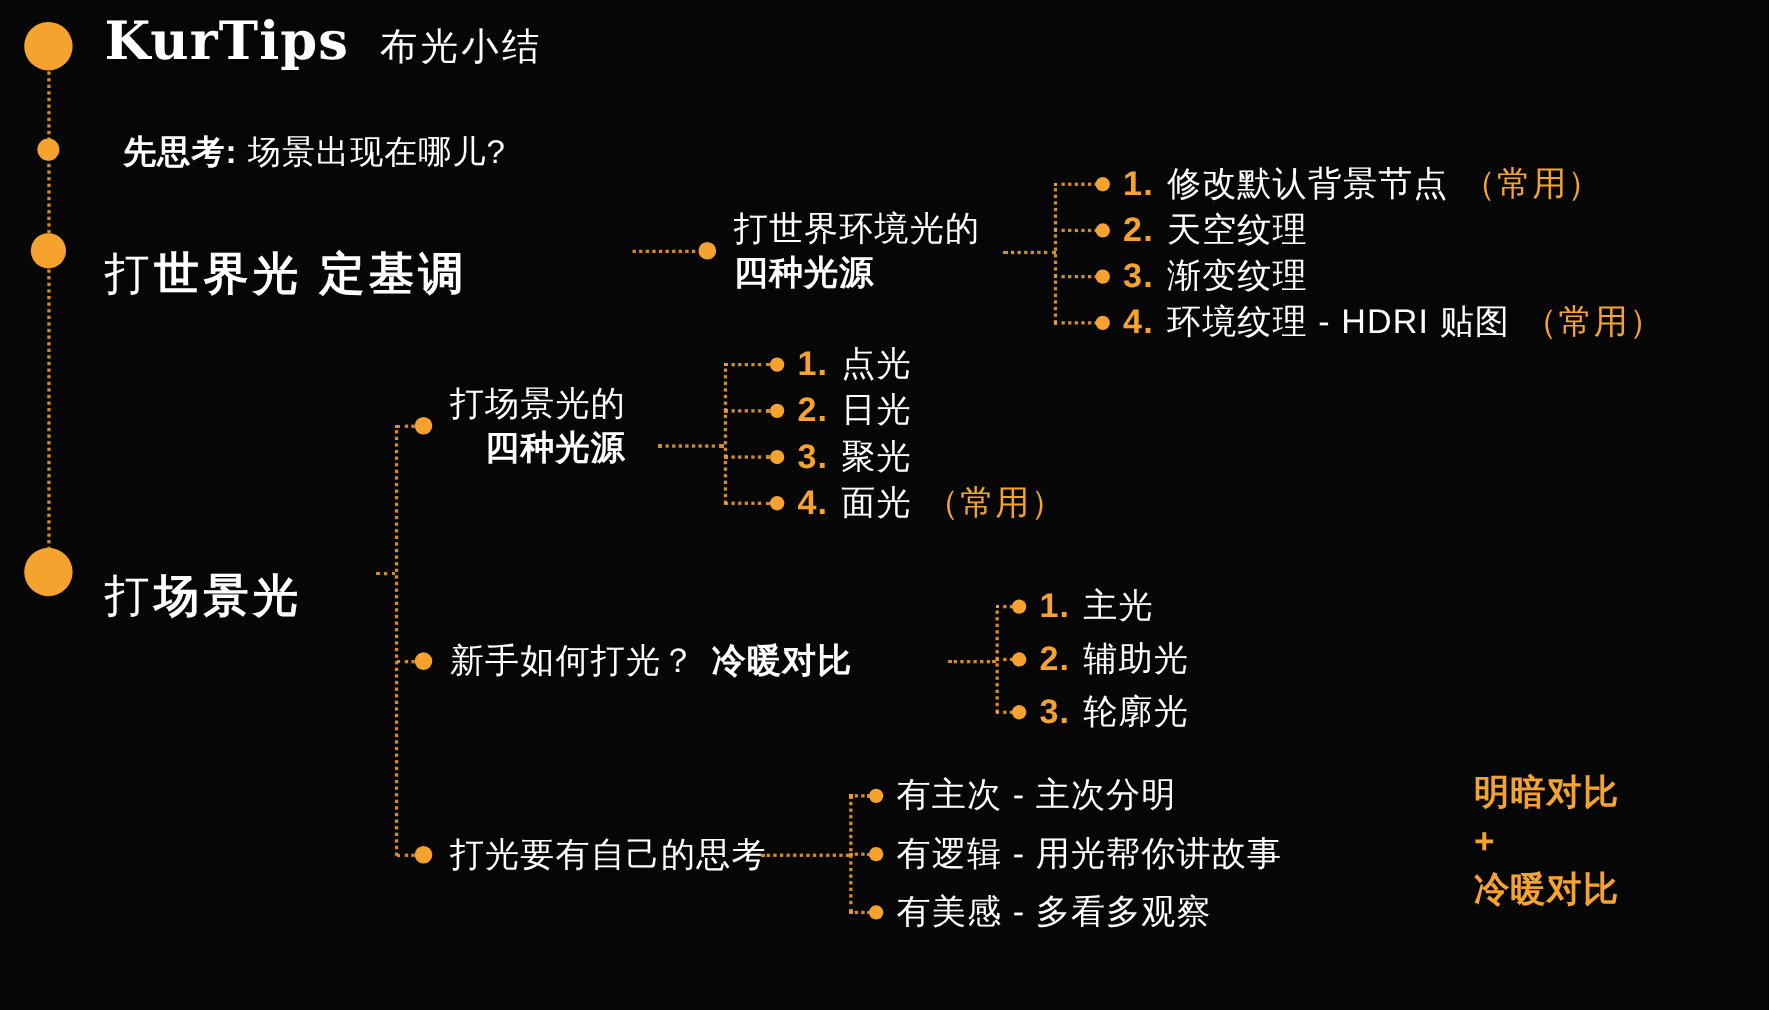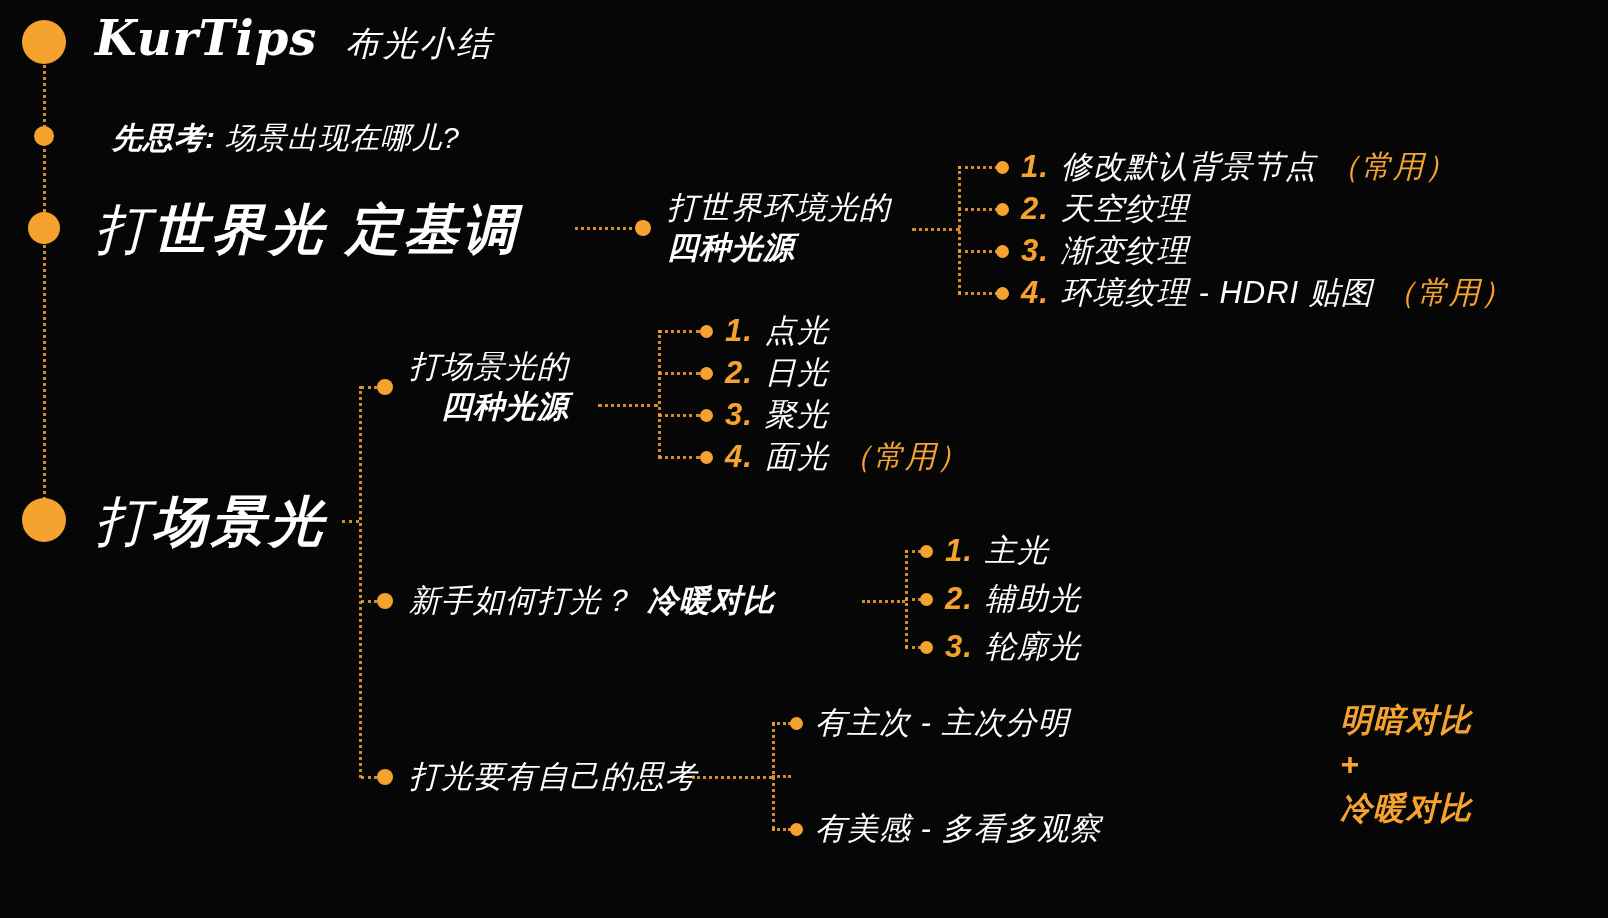--- a/index.html
+++ b/index.html
@@ -2,34 +2,33 @@
 <html style="--accent: #F5A32E; --bg: #060606;"><head>
 <meta charset="utf-8">
 <style>
   * { margin:0; padding:0; box-sizing:border-box; }
   html,body { background:#000; }
   .canvas {
     position:relative; width:1608px; height:918px; overflow:hidden;
     background:var(--bg, #060606);
     font-family:"Liberation Sans","DejaVu Sans",sans-serif;
     color:#fff;
-    font-style:italic;
   }
   .dot { position:absolute; border-radius:50%; background:var(--accent,#F5A32E); }
   .vline { position:absolute; width:0; border-left:3px dotted var(--accent,#F5A32E); opacity:.85; }
   .hline { position:absolute; height:0; border-top:3px dotted var(--accent,#F5A32E); opacity:.85; }
 
   .brand-row { position:absolute; left:95px; top:10px; display:flex; align-items:baseline; gap:28px; }
   .brand { font-family:"DejaVu Serif","Liberation Serif",serif; font-weight:700; font-size:48px; letter-spacing:1px; }
   .topic { font-size:34px; font-weight:400; letter-spacing:3px; }
 
   .think { position:absolute; left:95px; top:118px; font-size:30px; letter-spacing:1px; }
   .think .lead { font-weight:800;margin-left:17px; }
 
-  .h1 { position:absolute; font-size:54px; letter-spacing:4px; line-height:66px; white-space:nowrap; }
+  .h1 { position:absolute; font-size:41px; letter-spacing:4px; line-height:66px; white-space:nowrap;margin-top:20px; }
   .h1 .light { font-weight:400; }
   .h1 .heavy { font-weight:800; }
 
   .branch { position:absolute; display:flex; align-items:center; gap:16px; white-space:nowrap; }
   .branch .bdot { width:16px; height:16px; border-radius:50%; background:var(--accent,#F5A32E); flex:none; }
   .branch .lines { font-size:31px; line-height:40px; letter-spacing:1px; }
   .branch .bold { font-weight:800; }
   .branch .reg { font-weight:400; }
   .branch .sp { margin-left:14px; }
 
@@ -197,20 +196,24 @@
   <div class="hline" style="left:692px; top:776px; width:80px;"></div>
   <div class="vline" style="left:772px; top:722px; height:108px;"></div>
   <div class="hline" style="left:772px; top:722px; width:19px;"></div>
   <div class="hline" style="left:772px; top:775px; width:19px;"></div>
   <div class="hline" style="left:772px; top:828px; width:19px;"></div>
 
   <div class="item" style="left:790px; top:703px;">
     <span class="idot"></span>
     <span>有主次 - 主次分明</span>
   </div>
+  <div class="item" style="left:790px; top:756px;">
+    <span class="idot"></span>
+    <span>有逻辑 - 用光帮你讲故事</span>
+  </div>
   <div class="item" style="left:790px; top:809px;">
     <span class="idot"></span>
     <span>有美感 - 多看多观察</span>
   </div>
 
   <div class="note">
     <div>明暗对比</div>
     <div>+</div>
     <div>冷暖对比</div>
   </div>

